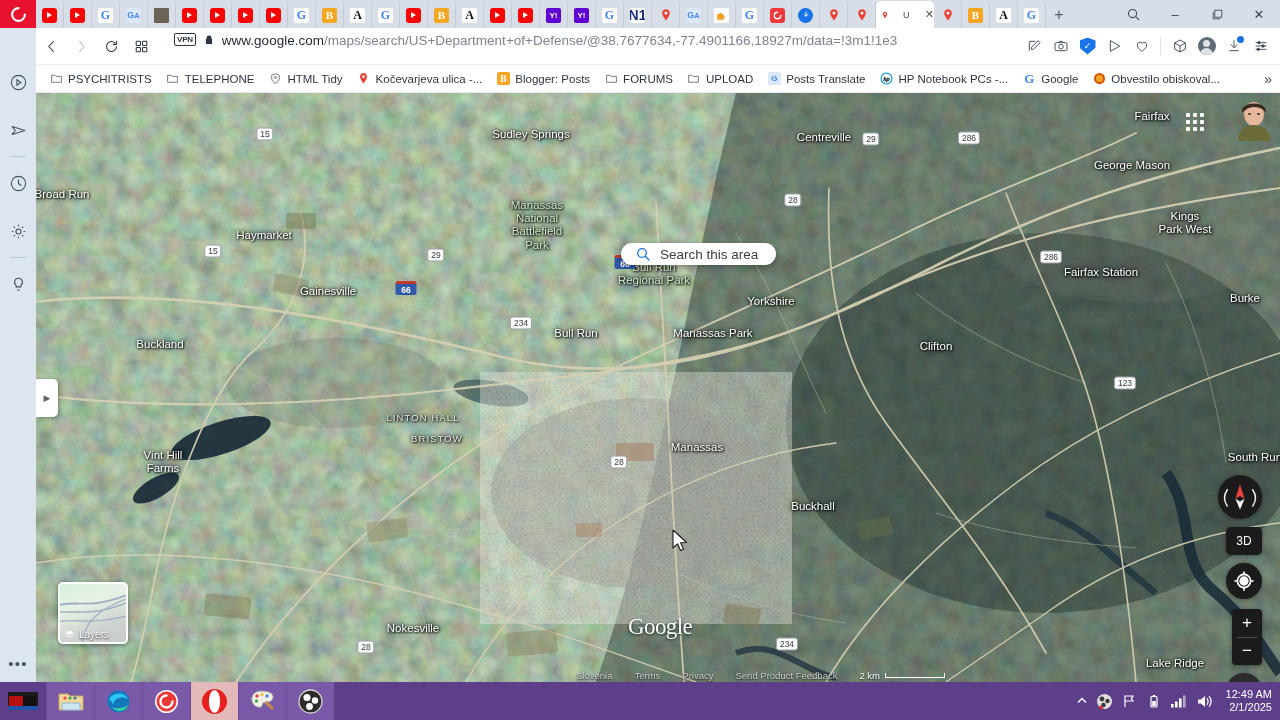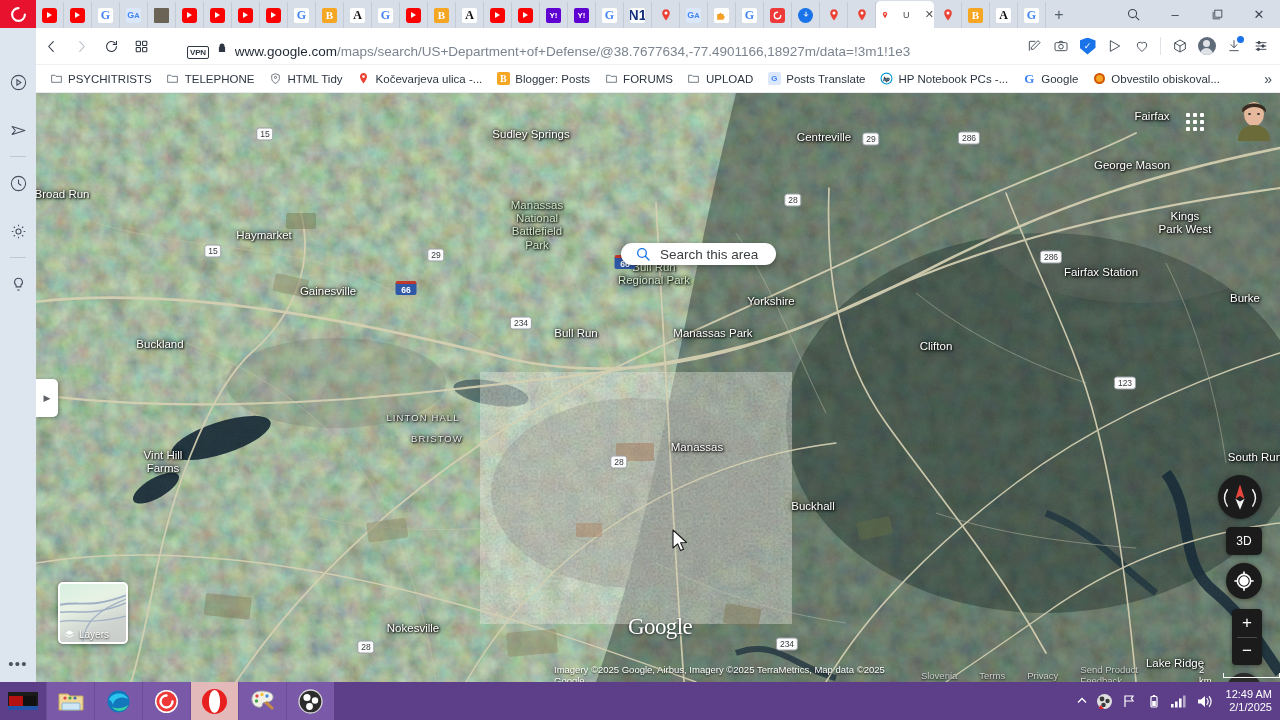--- a/index.html
+++ b/index.html
@@ -59,21 +59,21 @@
 
   
   .urlbar {
     position: absolute; left: 36px; top: 28px; width: 1244px; height: 37px;
     background: #ffffff; display: flex; align-items: center; z-index: 20;
     border-bottom: 1px solid #edeff2;
   }
   .nav-btn { width: 30px; height: 30px; display:flex;align-items:center;justify-content:center; color:#2d3642; }
   .nav-btn svg { width:17px;height:17px;stroke:#2d3642;fill:none;stroke-width:1.5; }
   .nav-btn.dim svg { stroke: #b5bcc5; }
-  .addr-wrap { flex:1; display:flex; align-items:flex-end; height:26px; margin-left:31px; gap:7px; }
+  .addr-wrap { flex:1; display:flex; align-items:flex-start; height:26px; margin-left:18px; gap:7px; }
   .vpn-badge { border:1.3px solid #2d3642; border-radius:2px; font-size:8px; font-weight:bold; padding:1px 2px; color:#2d3642; letter-spacing:-0.2px;}
   .lock svg { width:12px;height:14px;fill:#2d3642;}
   .url-text { font-size: 13.5px; color: #7b848f; white-space: nowrap; overflow:hidden;}
   .url-text b { color: #1f2833; font-weight: normal; }
   .url-icons { display:flex; align-items:center; gap:0px; padding-right:6px;}
   .url-icons .ui { width:27px;height:27px;display:flex;align-items:center;justify-content:center;}
   .url-icons .ui svg { width:16px;height:16px;stroke:#3c4652;fill:none;stroke-width:1.4;}
   .vsep { width:1px;height:18px;background:#dfe3e8;margin:0 5px;}
   .shield { width:16px;height:17px;background:#1a73e8;clip-path:polygon(50% 0,100% 18%,100% 60%,50% 100%,0 60%,0 18%); display:flex;align-items:center;justify-content:center;color:#fff;font-size:9px;}
   .avatar-ic { width:18px;height:18px;border-radius:50%;background:#5f6b78; position:relative; overflow:hidden;}
@@ -824,21 +824,20 @@
     <div class="ctrl pegman">
       <svg viewBox="0 0 24 24" width="22" height="22">
         <circle cx="12" cy="5.4" r="3" fill="#f4b400"></circle>
         <path d="M8.5 10h7v7h-2.2v5h-2.6v-5H8.5z" fill="#f4b400"></path>
       </svg>
     </div>
 
     <div class="gwm">Google</div>
 
     <div class="attrib">
-      <span class="a-main">Imagery ©2025 Google, Airbus, Imagery ©2025 TerraMetrics, Map data ©2025 Google</span>
       <span class="a-link">Slovenia</span>
       <span class="a-link">Terms</span>
       <span class="a-link">Privacy</span>
       <span class="a-link">Send Product Feedback</span>
       <span class="scale">
         <span>2 km</span>
         <span class="bar"></span>
       </span>
     </div>
 

